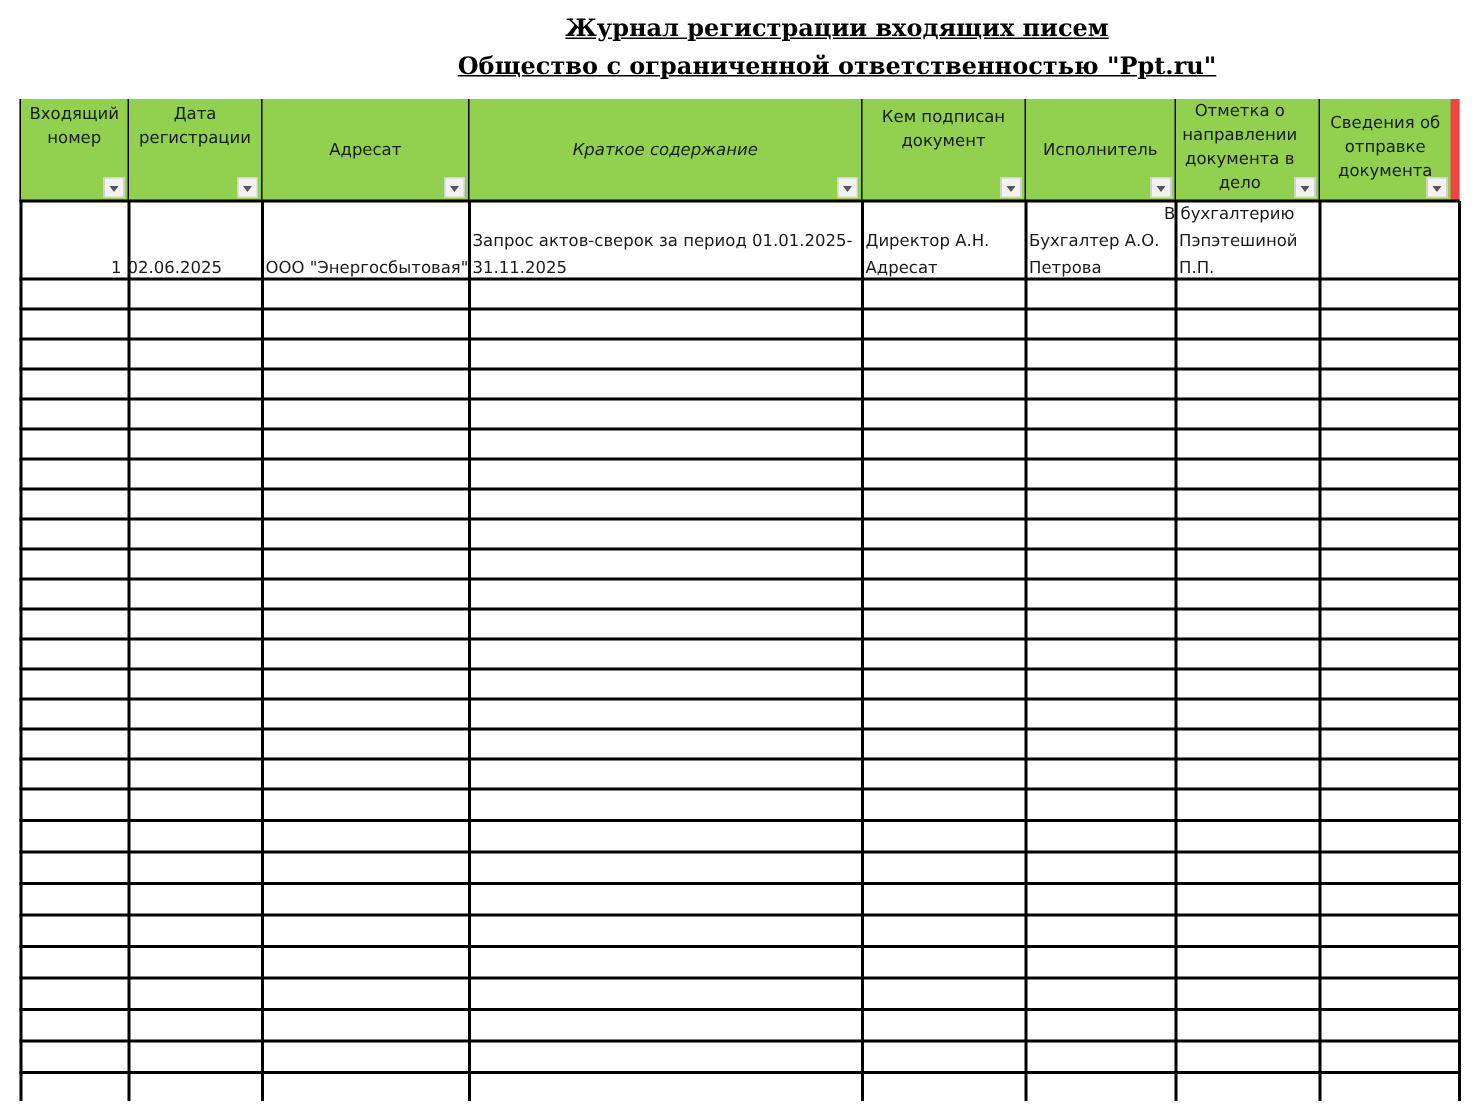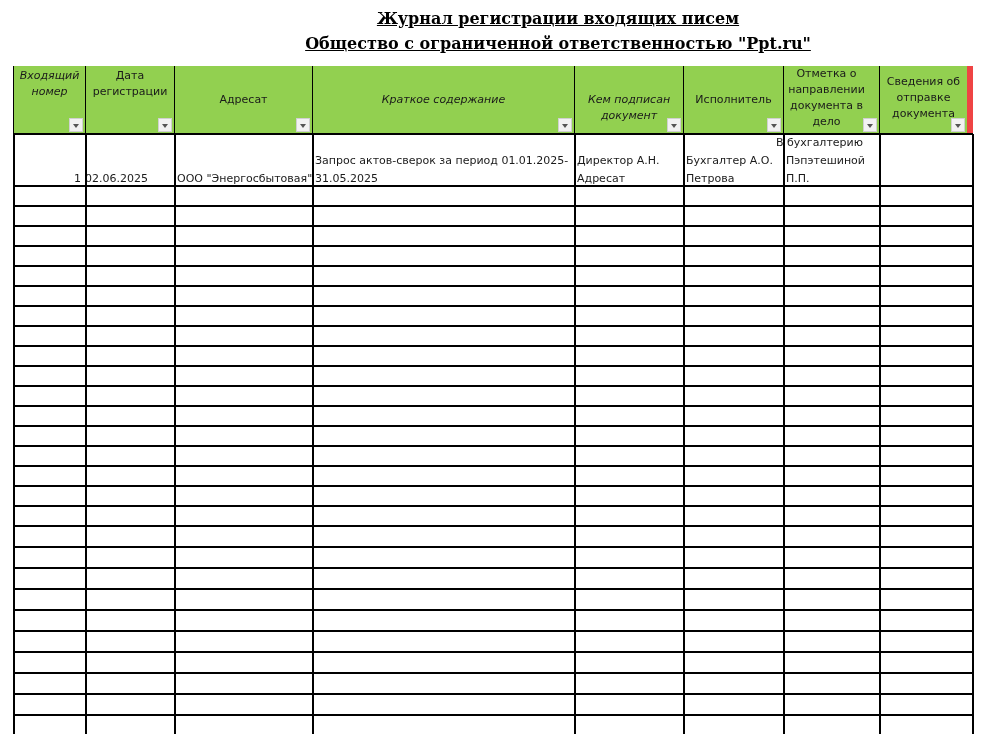--- a/index.html
+++ b/index.html
@@ -26,58 +26,58 @@
   .cell { position: absolute; font-size: 11px; line-height: 17px; color: #1a1a1a; white-space: nowrap; }
 </style>
 </head>
 <body>
 
 <div id="title1" class="title">Журнал регистрации входящих писем</div>
 <div id="title2" class="title"> Общество с ограниченной ответственностью "Ppt.ru"</div>
 
 <div class="grid" id="grid">
 
-  <div class="hdr" style="left:0;width:72px;font-style:italic;">
+  <div class="hdr" style="left:0;width:72px;">
     <div class="lbl top">Входящий номер</div>
     <div class="fbtn"></div>
   </div>
   <div class="hdr" style="left:72px;width:89px;">
     <div class="lbl top">Дата регистрации</div>
     <div class="fbtn"></div>
   </div>
   <div class="hdr" style="left:161px;width:138px;">
     <div class="lbl">Адресат</div>
     <div class="fbtn"></div>
   </div>
   <div class="hdr" style="left:299px;width:262px;font-style:italic;">
     <div class="lbl">Краткое содержание</div>
     <div class="fbtn"></div>
   </div>
   <div class="hdr" style="left:561px;width:109px;">
-    <div class="lbl top" style="padding-top:26px;font-style:italic;">Кем подписан документ</div>
+    <div class="lbl top" style="padding-top:4px;">Кем подписан документ</div>
     <div class="fbtn"></div>
   </div>
   <div class="hdr" style="left:670px;width:100px;">
     <div class="lbl">Исполнитель</div>
     <div class="fbtn"></div>
   </div>
   <div class="hdr" style="left:770px;width:96px;">
     <div class="lbl top" style="padding:0 14px 0 4px;">Отметка о направлении документа в дело</div>
     <div class="fbtn"></div>
   </div>
   <div class="hdr" style="left:866px;width:94px;border-right:6px solid #ef4444;">
     <div class="lbl top" style="padding:8px 6px 0 6px;">Сведения об отправке документа</div>
     <div class="fbtn"></div>
   </div>
 
   <div class="cell" style="left:0;width:68px;top:104px;text-align:right;">1</div>
   <div class="cell" style="left:72px;width:86px;top:104px;">02.06.2025</div>
   <div class="cell" style="left:164px;top:104px;">ООО "Энергосбытовая"</div>
   <div class="cell" style="left:302px;top:86px;">Запрос актов-сверок за период 01.01.2025-</div>
-  <div class="cell" style="left:302px;top:104px;">31.05.2025</div>
+  <div class="cell" style="left:302px;top:104px;">31.11.2025</div>
   <div class="cell" style="left:564px;top:86px;">Директор А.Н.</div>
   <div class="cell" style="left:564px;top:104px;">Адресат</div>
   <div class="cell" style="left:673px;top:86px;">Бухгалтер А.О.</div>
   <div class="cell" style="left:673px;top:104px;">Петрова</div>
   <div class="cell" style="left:727px;top:68px;padding-left:36px;">В бухгалтерию</div>
   <div class="cell" style="left:773px;top:86px;">Пэпэтешиной</div>
   <div class="cell" style="left:773px;top:104px;">П.П.</div>
 <div class="hline" style="top: 67px;"></div>
     <div class="hline" style="top: 119px;"></div>
     <div class="hline" style="top: 139px;"></div>

